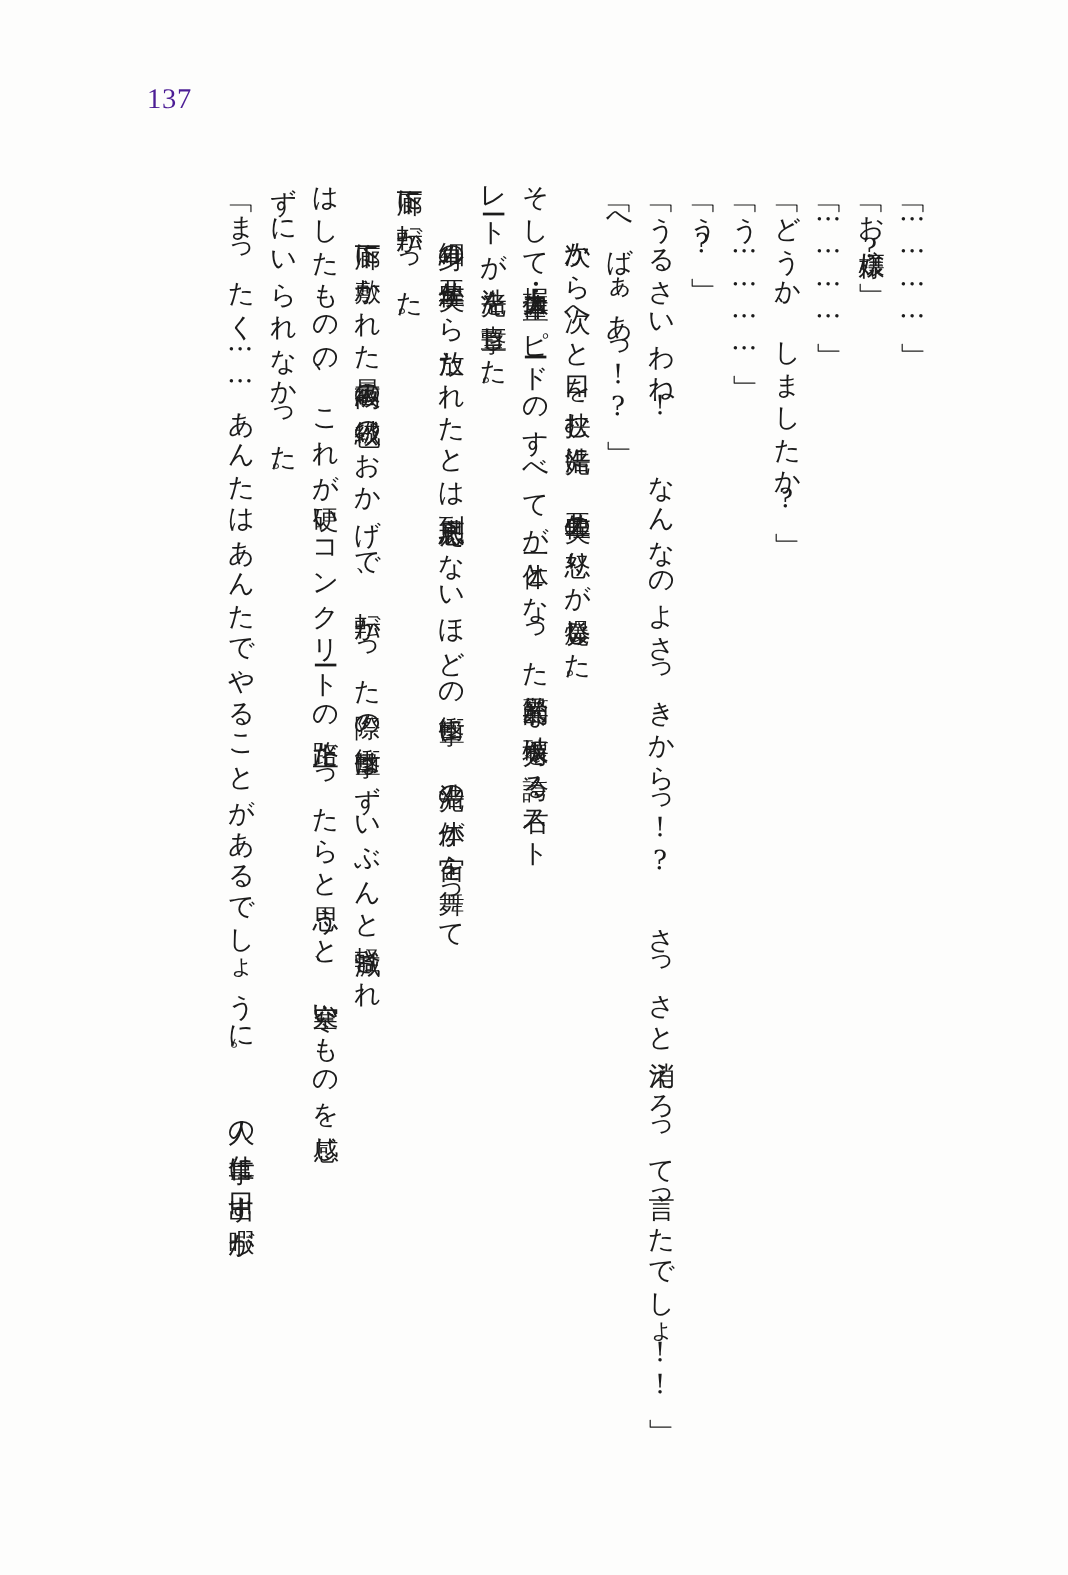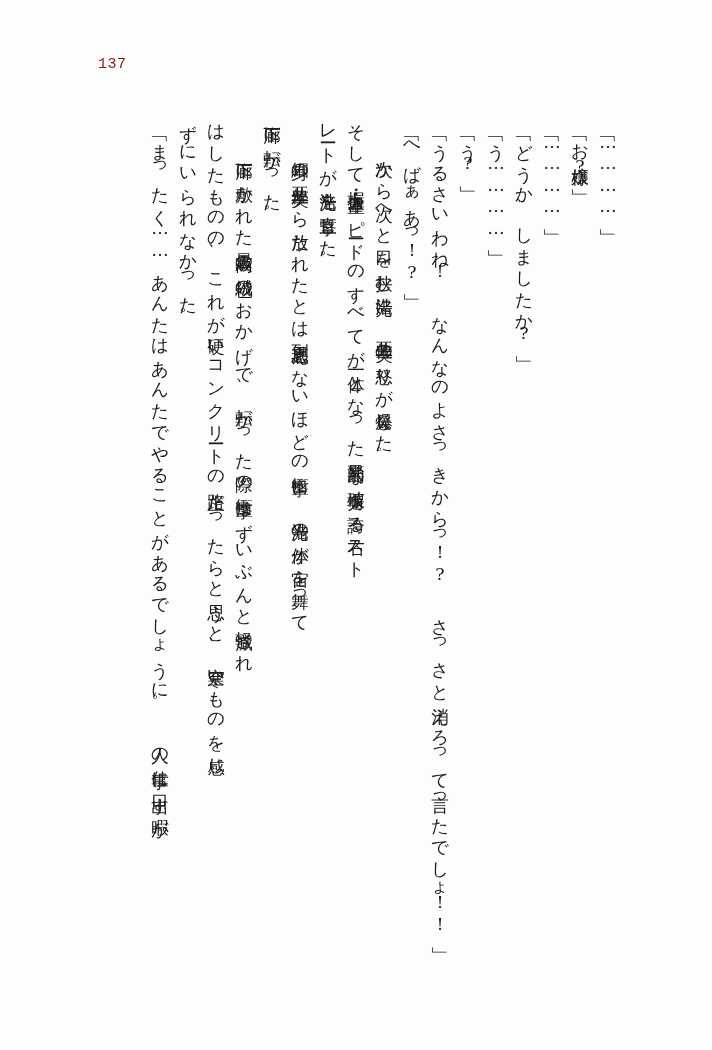--- a/index.html
+++ b/index.html
@@ -13,24 +13,24 @@
     height: 1050px;
     background: #fdfdfc;
     overflow: hidden;
     font-family: "DejaVu Serif", "Liberation Serif", serif;
     color: #1a1a1a;
   }
   #page-number {
     position: absolute;
     top: 56px;
     left: 98px;
-    font-size: 15px;
+    font-size: 19px;
     letter-spacing: 0.5px;
-    color: #7f1d1d;
-    font-family: Liberation Mono, monospace;
+    color: #4c1d95;
+    font-family: Liberation Serif, serif;
   }
   
   #text-block {
     position: absolute;
     top: 112px;
     right: 96px;
     height: 862px;
     width: 470px;
     display: flex;
     flex-direction: row-reverse;

